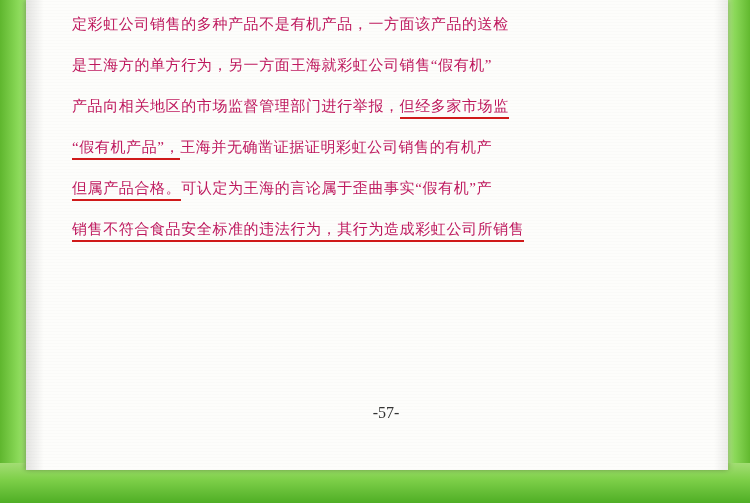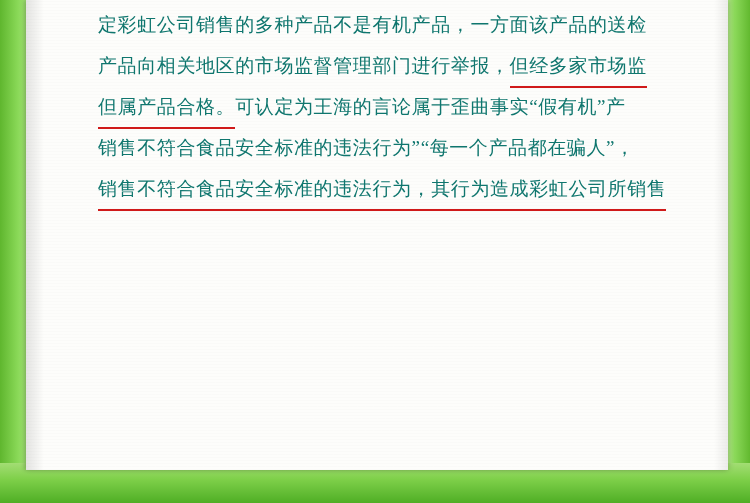--- a/index.html
+++ b/index.html
@@ -67,32 +67,31 @@
   .text-body {
     position: absolute;
     left: 46px;
     top: 4px;
     width: 628px;
   }
   .line {
     position: relative;
     height: 41px;
     line-height: 41px;
-    font-size: 19px;
-    color: #0f766e;
+    font-size: 15px;
+    color: #be185d;
     letter-spacing: 0.6px;
     white-space: nowrap;
-    margin-left: 26px;
   }
   .line .seg {
     display: inline;
   }
   .line .underlined {
     border-bottom: 2.5px solid #d01a1a;
-    padding-bottom: 10px;
+    padding-bottom: 3px;
   }
   .page-number {
     position: absolute;
     left: 0;
     width: 628px;
     top: 400px;
     text-align: center;
     font-size: 16px;
     color: #333;
     font-family: "Liberation Serif", serif;
@@ -118,35 +117,39 @@
 
   <div class="page-sheet">
     <div class="grain"></div>
 
     <div class="text-body">
 
       <div class="line">
         <span class="seg">定彩虹公司销售的多种产品不是有机产品，一方面该产品的送检</span>
       </div>
 
+      <div class="line">
+        <span class="seg">是王海方的单方行为，另一方面王海就彩虹公司销售“假有机”</span>
+      </div>
 
       <div class="line">
         <span class="seg">产品向相关地区的市场监督管理部门进行举报，</span><span class="seg underlined">但经多家市场监</span>
       </div>
 
 
+      <div class="line">
+        <span class="seg underlined">“假有机产品”，</span><span class="seg">王海并无确凿证据证明彩虹公司销售的有机产</span>
+      </div>
 
       <div class="line">
         <span class="seg underlined">但属产品合格。</span><span class="seg">可认定为王海的言论属于歪曲事实“假有机”产</span>
       </div>
 
 
-      <div class="line">
-        <span class="seg">销售不符合食品安全标准的违法行为”“每一个产品都在骗人”，</span>
-      </div>
 
       <div class="line">
         <span class="seg underlined">销售不符合食品安全标准的违法行为，其行为造成彩虹公司所销售</span>
       </div>
 
+      <div class="page-number">-57-</div>
     </div>
   </div>
 </div>
 
 </body></html>

